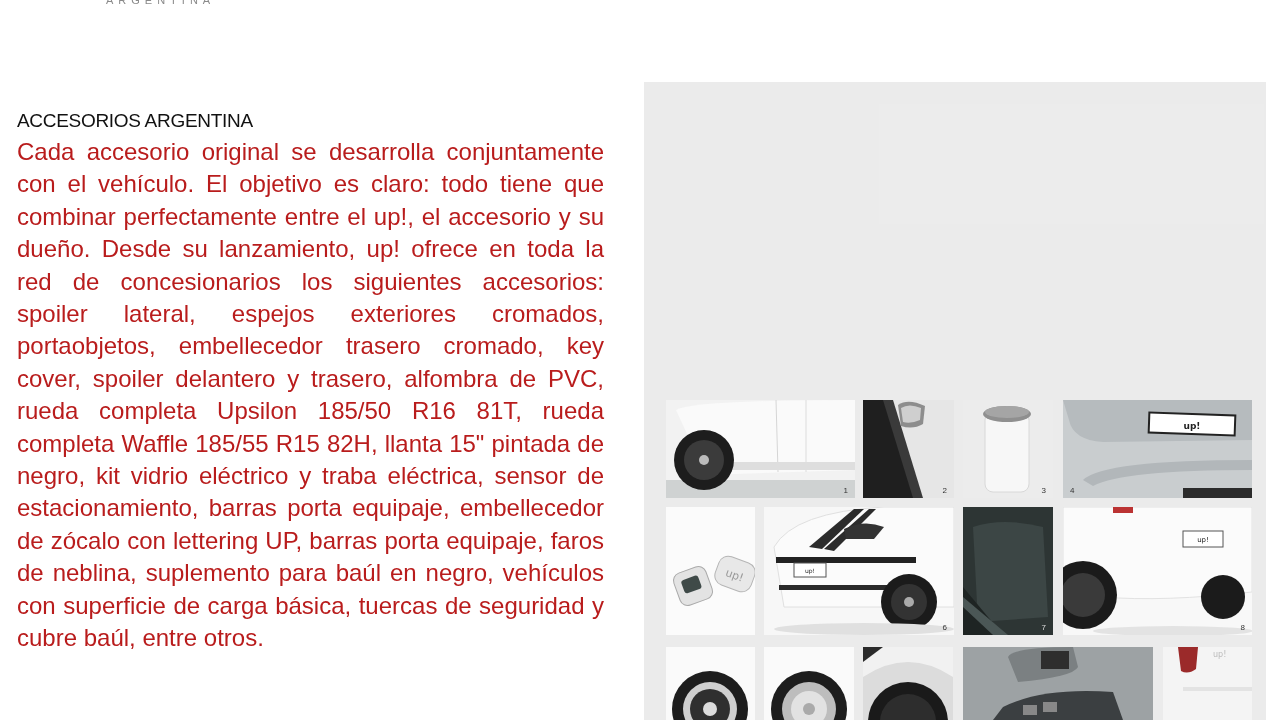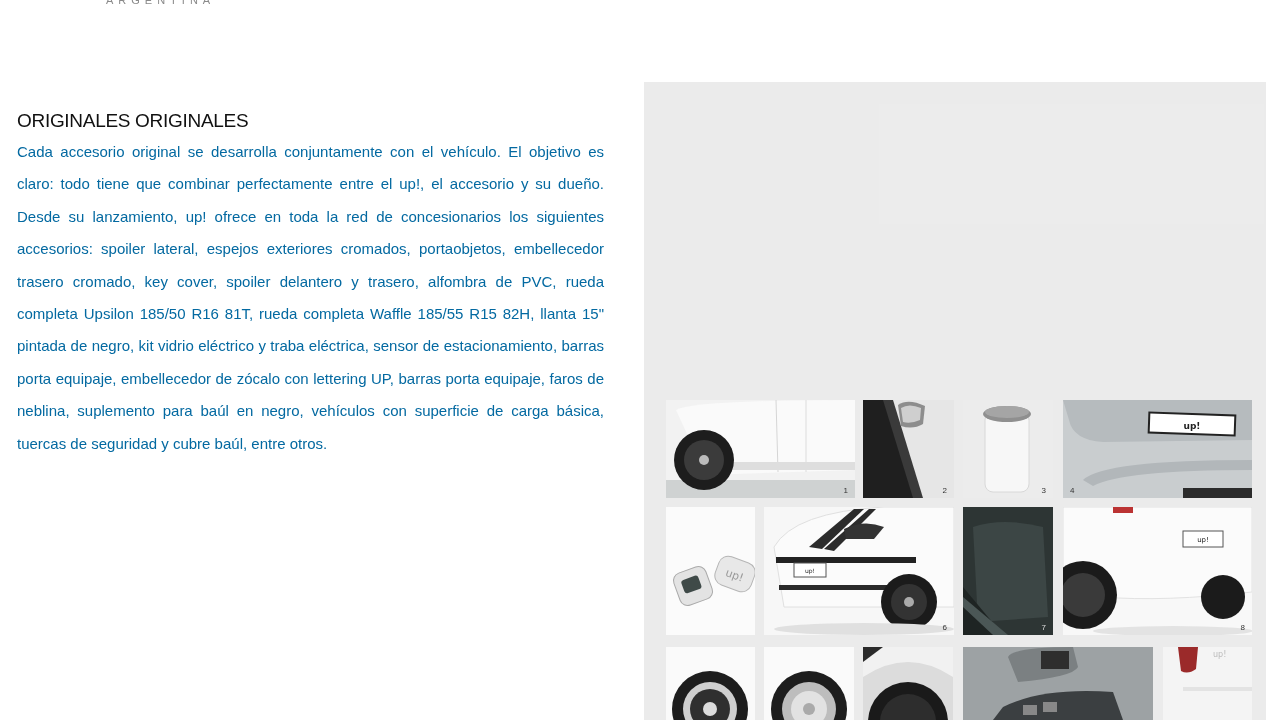--- a/index.html
+++ b/index.html
@@ -12,42 +12,42 @@
       font-size: 11px; letter-spacing: 5px; color: #8a8a8a;
       font-family: "Liberation Sans", sans-serif;
     }
     .text-col { position: absolute; left: 17px; top: 108px; width: 587px; }
     .heading {
       font-family: "Liberation Sans", sans-serif; font-size: 19px; font-weight: normal;
       margin: 0; line-height: 26px; letter-spacing: -0.3px; color: #111;
     }
     .body-text {
       margin: 2px 0 0 0; font-family: "Liberation Sans", sans-serif;
-      font-size: 15px; line-height: 32.4px; text-align: justify; color: #0369a1;
+      font-size: 24px; line-height: 32.4px; text-align: justify; color: #b91c1c;
     }
     .gallery-panel {
       position: absolute; left: 644px; top: 82px; width: 622px; height: 638px;
       background: #ebebeb;
     }
     .gallery-panel .inner-hint {
       position: absolute; left: 235px; top: 22px; width: 385px; height: 120px; background: #ececec;
     }
     .tile { position: absolute; overflow: hidden; background: #f3f3f3; text-decoration: underline; }
     .tile .num {
       position: absolute; font-size: 8px; color: #333; font-family: "Liberation Sans", sans-serif;
     }
     .tile svg { position: absolute; left: 0; top: 0; width: 100%; height: 100%; }
   </style>
 </head>
 <body>
 
 <div class="brand">ARGENTINA</div>
 
 <div class="text-col">
-  <h2 class="heading">ORIGINALES ORIGINALES</h2>
+  <h2 class="heading">ACCESORIOS ARGENTINA</h2>
   <p class="body-text">Cada accesorio original se desarrolla conjuntamente con el vehículo. El objetivo es claro: todo tiene que combinar perfectamente entre el up!, el accesorio y su dueño. Desde su lanzamiento, up! ofrece en toda la red de concesionarios los siguientes accesorios: spoiler lateral, espejos exteriores cromados, portaobjetos, embellecedor trasero cromado, key cover, spoiler delantero y trasero, alfombra de PVC, rueda completa Upsilon 185/50 R16 81T, rueda completa Waffle 185/55 R15 82H, llanta 15" pintada de negro, kit vidrio eléctrico y traba eléctrica, sensor de estacionamiento, barras porta equipaje, embellecedor de zócalo con lettering UP, barras porta equipaje, faros de neblina, suplemento para baúl en negro, vehículos con superficie de carga básica, tuercas de seguridad y cubre baúl, entre otros.</p>
 </div>
 
 <div class="gallery-panel">
   <div class="inner-hint"></div>
 
   <div class="tile" style="left:22px;top:318px;width:189px;height:98px;background:#e9e9e9;">
     <svg viewBox="0 0 189 98">
       <rect width="189" height="98" fill="#f2f2f2"></rect>
       <rect x="0" y="80" width="189" height="18" fill="#cfd2d2"></rect>

